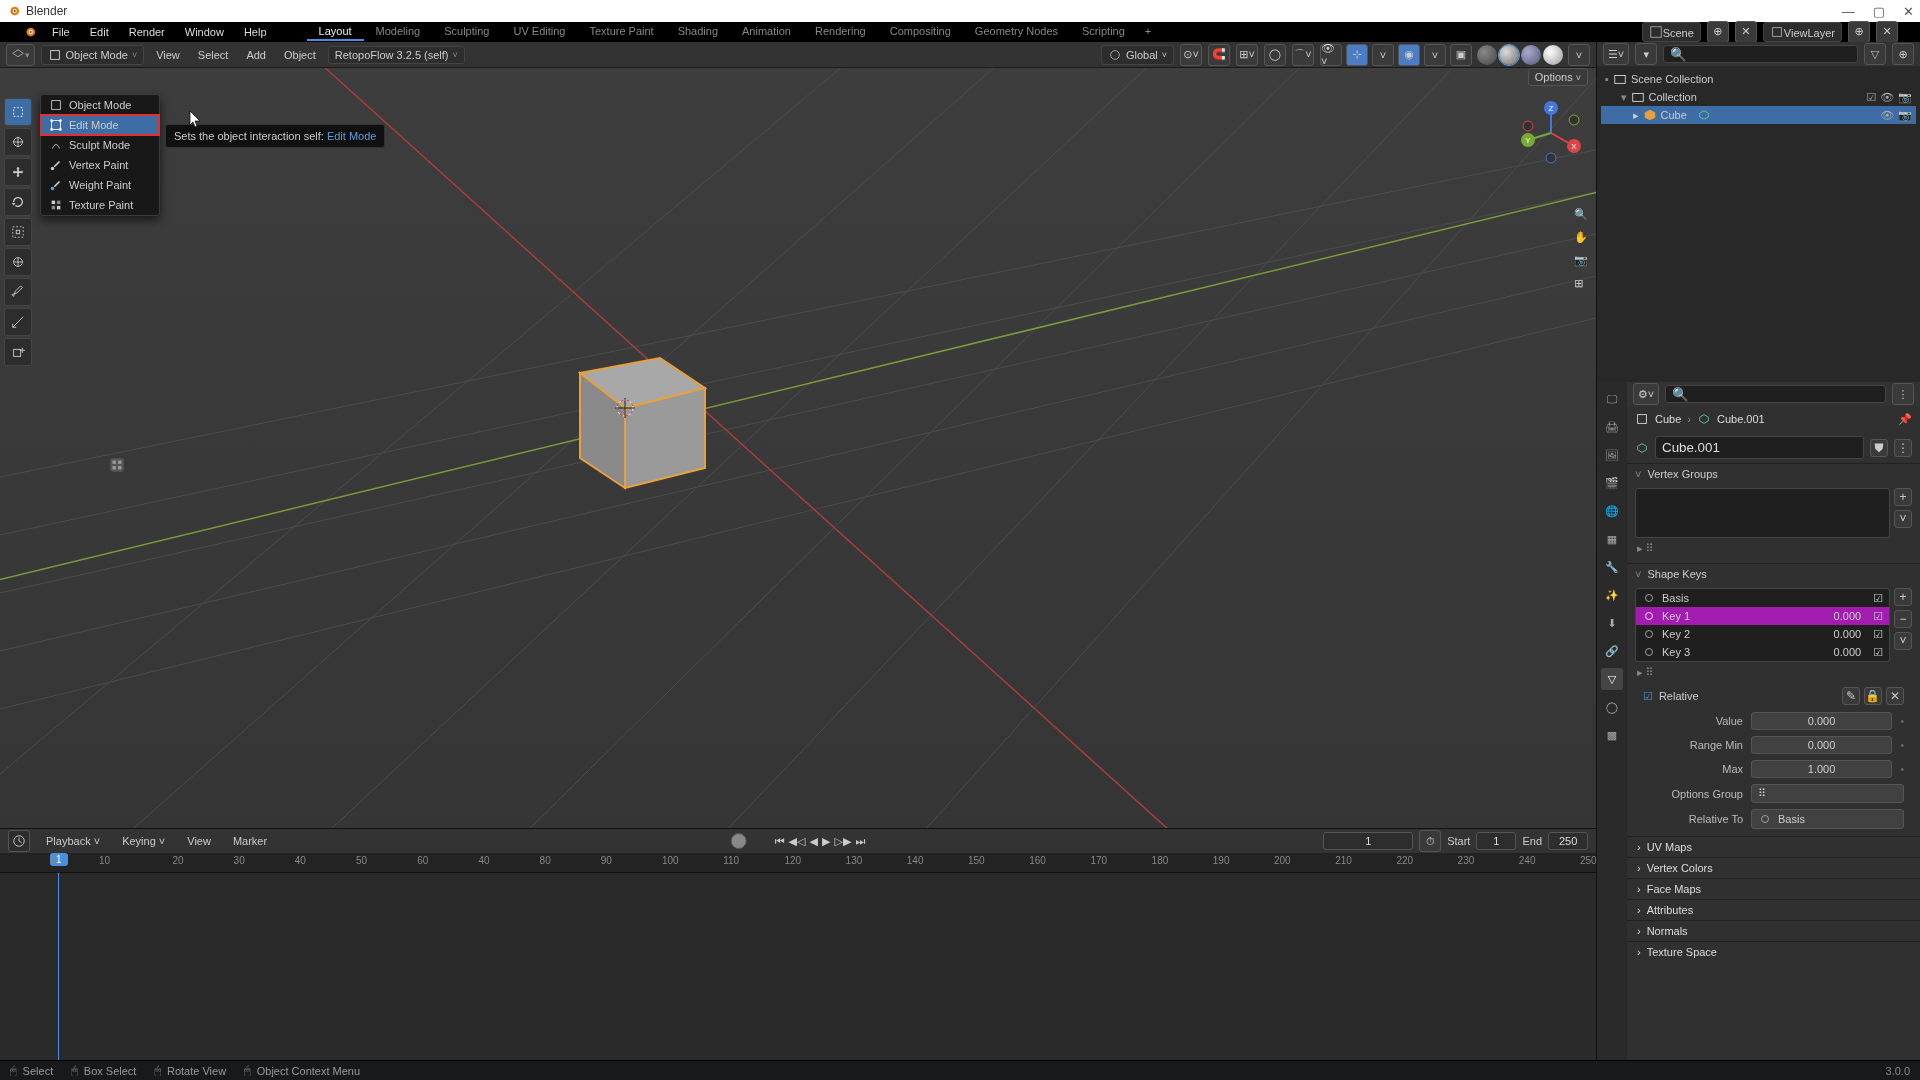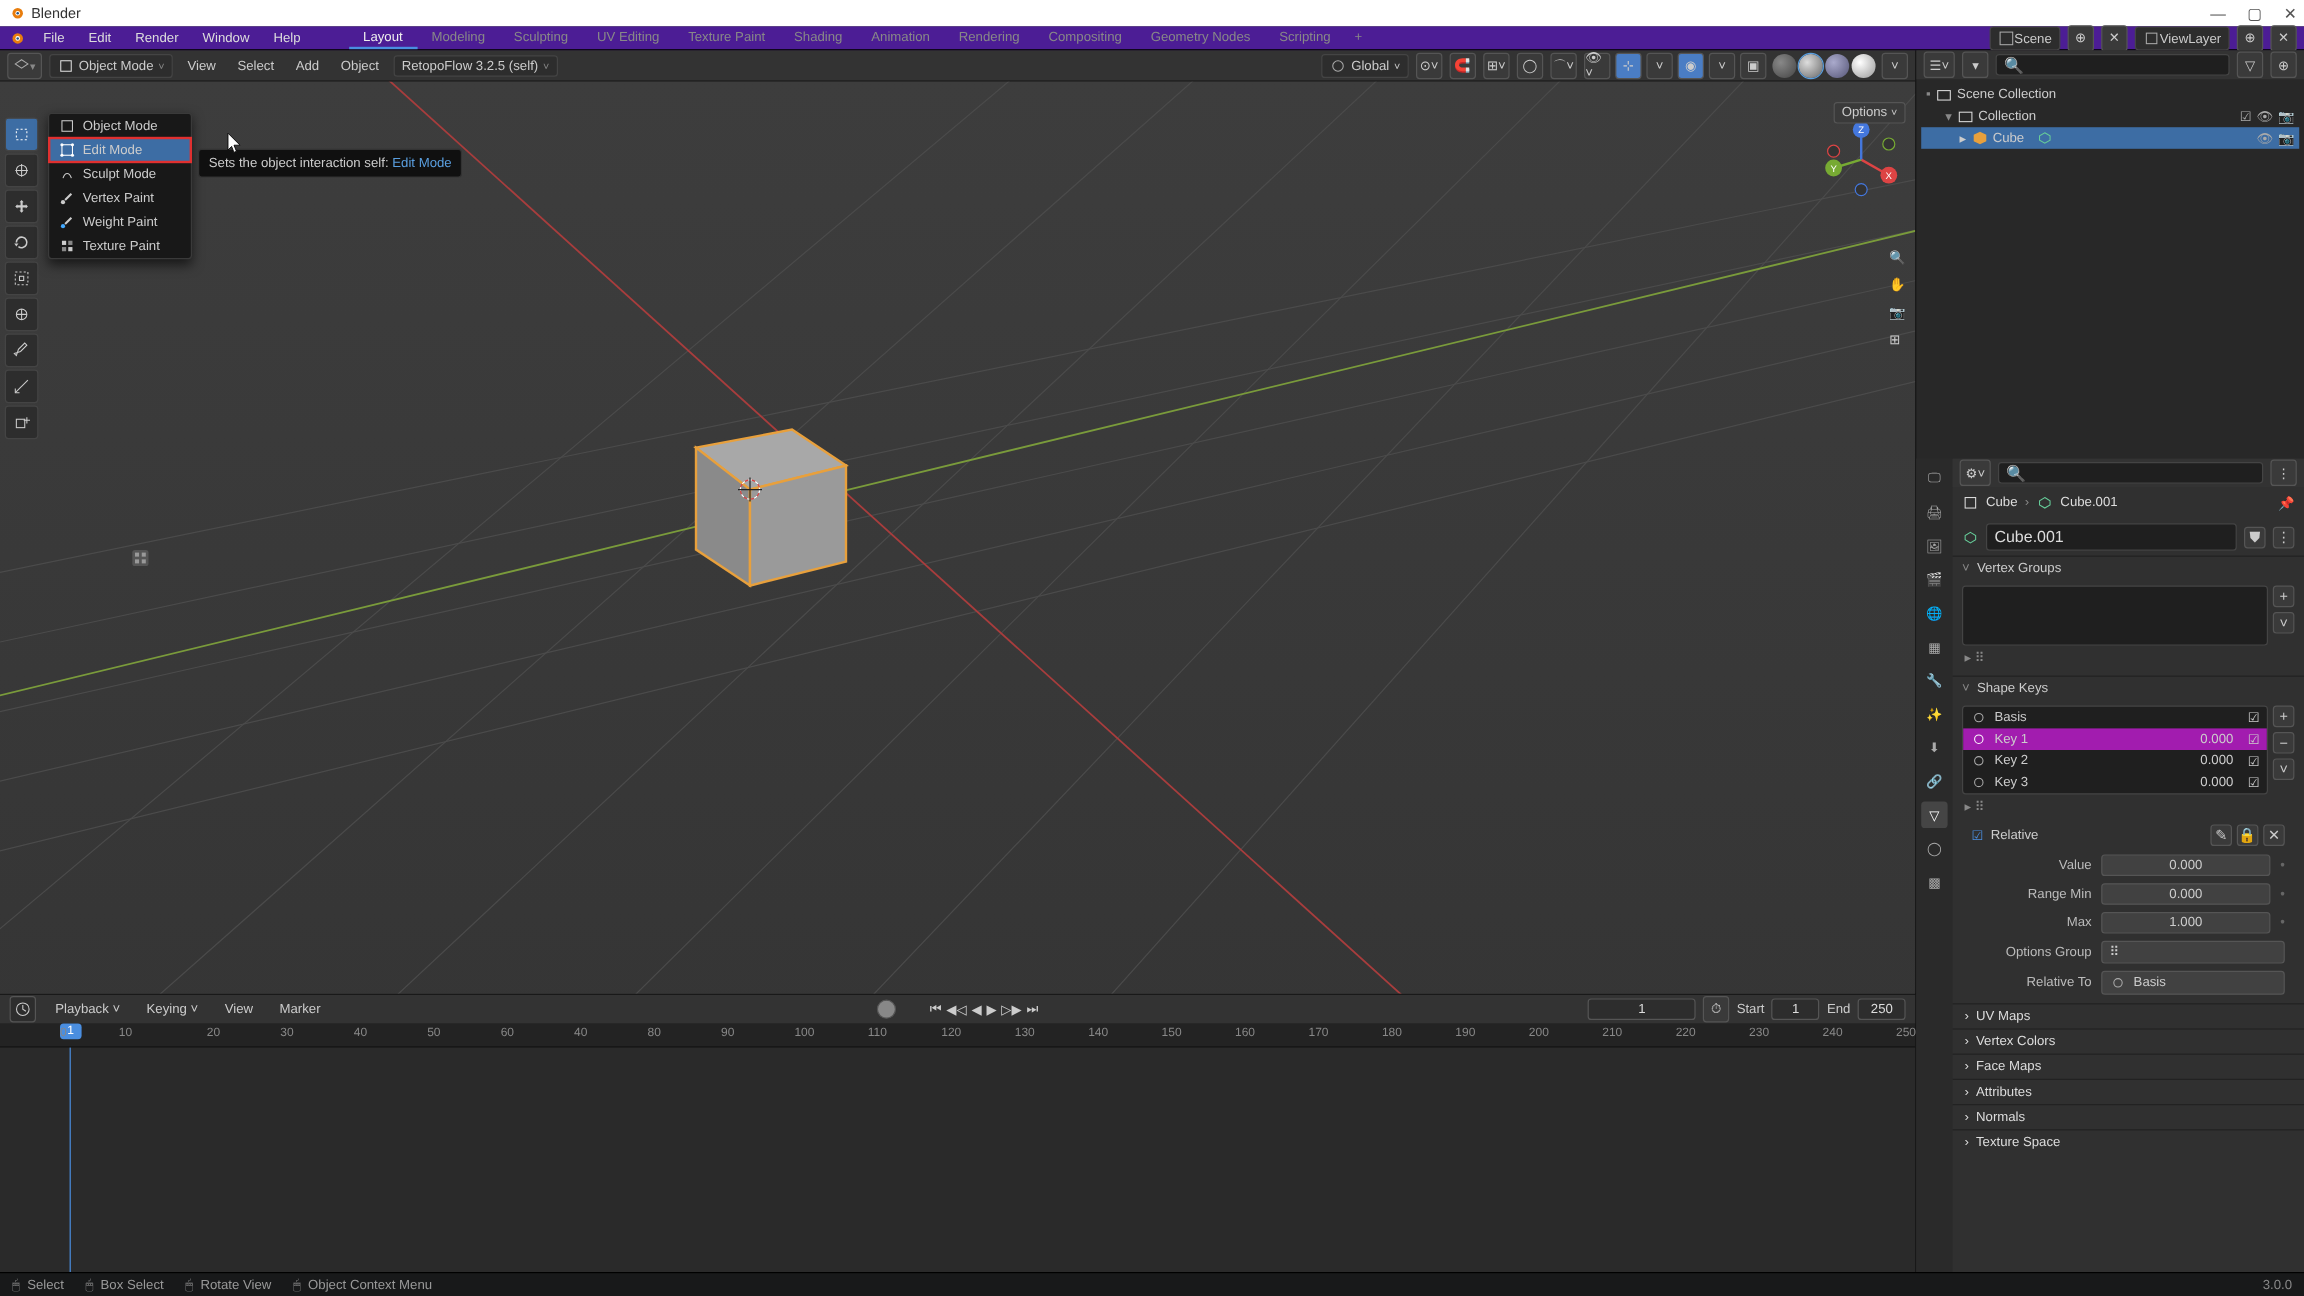--- a/index.html
+++ b/index.html
@@ -1,21 +1,21 @@
 <!DOCTYPE html>
 <html><head>
 <meta charset="utf-8">
 <style>
 * { margin: 0; padding: 0; box-sizing: border-box; font-family: -apple-system, BlinkMacSystemFont, "Segoe UI", sans-serif; }
 body { background: #1d1d1d; color: #ccc; font-size: 11px; width: 1920px; height: 1080px; overflow: hidden; position: relative; }
 .titlebar { height: 22px; background: #fff; display: flex; align-items: center; padding: 0 6px; color: #333; }
 .titlebar .logo { width: 14px; height: 14px; margin-right: 6px; }
 .titlebar .ttl { font-size: 12px; }
 .titlebar .win-controls { margin-left: auto; display: flex; gap: 18px; font-size: 13px; color: #555; }
-.topmenu { height: 20px; background: #4c1d95; display: flex; align-items: center; padding: 0 6px; gap: 4px; border-bottom: 1px solid #000; }
+.topmenu { height: 20px; background: #000000; display: flex; align-items: center; padding: 0 22px; gap: 4px; border-bottom: 1px solid #000; }
 .topmenu .logo2 { width: 14px; height: 14px; margin-right: 4px; }
 .topmenu .item { padding: 2px 8px; cursor: pointer; color: #ddd; }
 .workspace-tabs { display: flex; margin-left: 28px; }
 .workspace-tabs .wtab { padding: 2px 12px; color: #888; cursor: pointer; }
 .workspace-tabs .wtab.active { color: #eee; border-bottom: 2px solid #4a8ee0; }
 .workspace-tabs .plus { padding: 2px 8px; color: #888; }
 .top-right { margin-left: auto; display: flex; align-items: center; gap: 6px; }
 .scene-box, .layer-box { background: #2d2d2d; border: 1px solid #444; border-radius: 3px; padding: 2px 6px; display: flex; align-items: flex-end; gap: 0; }
 .main { display: flex; height: calc(100% - 22px - 20px - 20px); }
 .viewport-area { flex: 1; display: flex; flex-direction: column; position: relative; }
@@ -24,21 +24,21 @@
 .vhmenu { padding: 2px 6px; cursor: pointer; }
 .vh-right { margin-left: auto; display: flex; align-items: center; gap: 4px; }
 .icon-btn { width: 22px; height: 22px; background: #3a3a3a; border: 1px solid #555; border-radius: 3px; display: flex; align-items: center; justify-content: center; cursor: pointer; }
 .shading-group { display: flex; }
 .shading-group .sball { width: 20px; height: 20px; border-radius: 50%; margin: 0 1px; cursor: pointer; }
 .viewport { flex: 1; background: #393939; position: relative; overflow: hidden; }
 .grid-layer { position: absolute; inset: 0; }
 .cube3d { position: absolute; left: 540px; top: 260px; }
 .gizmo { position: absolute; right: 10px; top: 30px; }
 .vp-side-icons { position: absolute; right: 8px; top: 140px; display: flex; flex-direction: column; gap: 10px; }
-.options-btn { position: absolute; right: 8px; top: 17px; background: #3a3a3a; border: 1px solid #555; border-radius: 3px; padding: 2px 6px; cursor: pointer; text-align: center; }
+.options-btn { position: absolute; right: 8px; top: 0; background: #3a3a3a; border: 1px solid #555; border-radius: 3px; padding: 2px 6px; cursor: pointer; text-align: center; }
 .left-toolbar { position: absolute; left: 4px; top: 30px; display: flex; flex-direction: column; gap: 2px; }
 .tool-btn { width: 28px; height: 28px; background: #2d2d2d; border: 1px solid #444; border-radius: 3px; display: flex; align-items: center; justify-content: center; cursor: pointer; }
 .tool-btn.active { background: #3d6da4; }
 .mode-dropdown { position: absolute; left: 40px; top: 26px; background: #181818; border: 1px solid #3a3a3a; border-radius: 3px; width: 120px; z-index: 10; box-shadow: 0 4px 10px rgba(0,0,0,.6); }
 .mode-dropdown .mitem { padding: 3px 8px; display: flex; align-items: center; gap: 6px; cursor: pointer; }
 .mode-dropdown .mitem.highlight { background: #3d6da4; }
 .mode-dropdown .mitem.boxed { outline: 2px solid #e03030; outline-offset: -1px; }
 .tooltip { position: absolute; left: 165px; top: 56px; background: #101010; border: 1px solid #333; border-radius: 3px; padding: 5px 8px; z-index: 10; white-space: nowrap; }
 .tooltip .hl { color: #5a9fe0; }
 .cursor-arrow { position: absolute; left: 189px; top: 42px; z-index: 11; font-size: 14px; color: #fff; }

